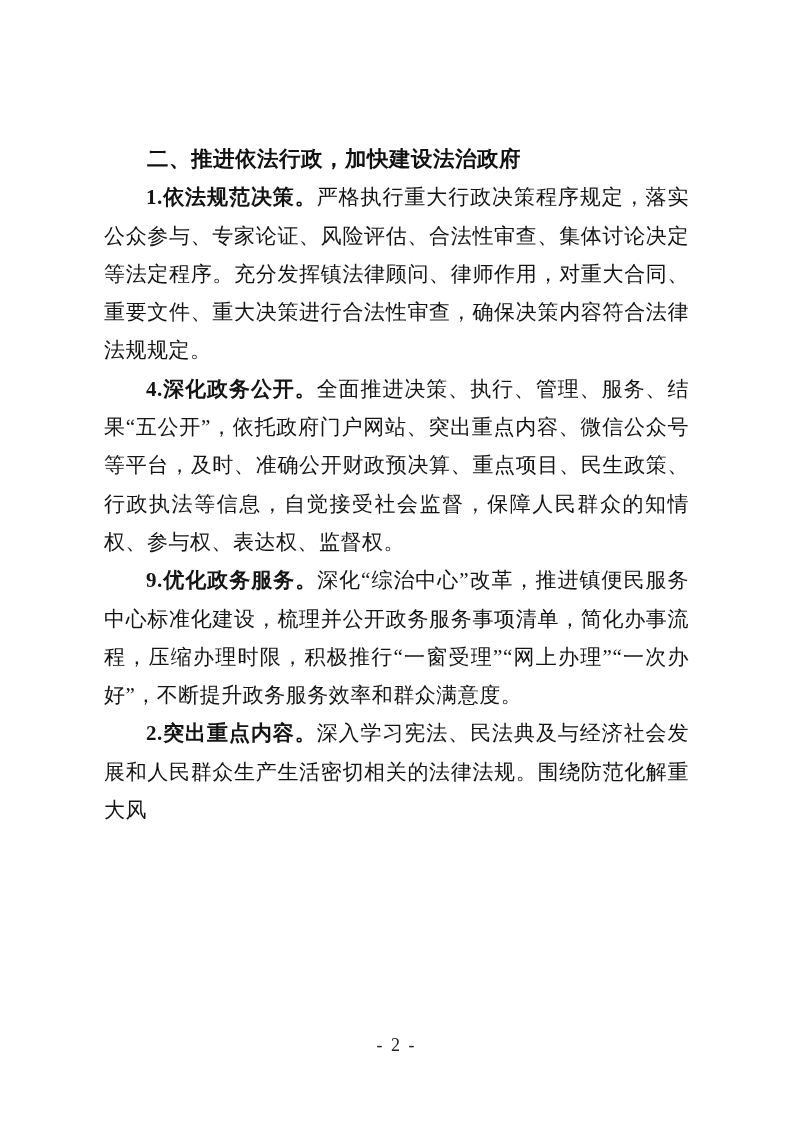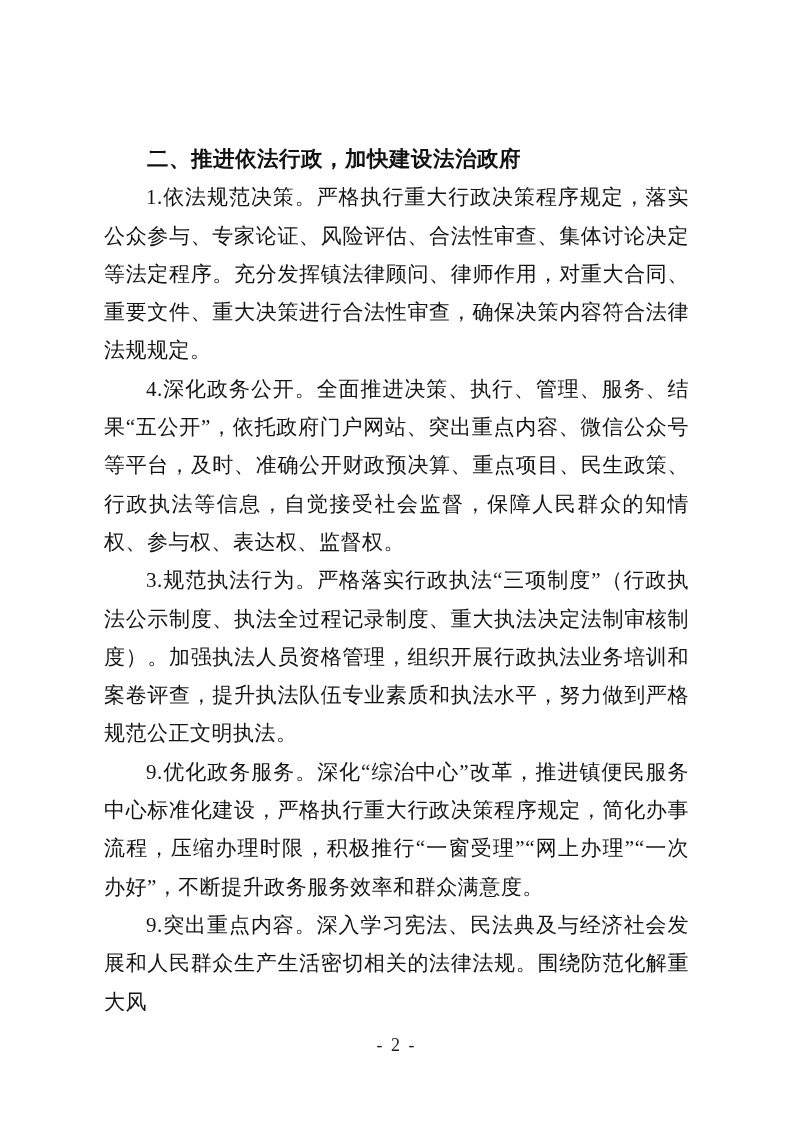--- a/index.html
+++ b/index.html
@@ -33,21 +33,21 @@
     line-height: 38.3px;
     color: #111111;
     text-indent: 2em;
     text-align: left;
   }
   .para {
     margin: 0;
     text-indent: 2em;
   }
   .para-lead {
-    font-weight: 400;
+    font-weight: 700;
   }
   .footer {
     position: absolute;
     left: 0;
     right: 0;
     bottom: 66px;
     text-align: center;
     font-family: "Liberation Serif", "DejaVu Serif", serif;
     font-size: 18px;
     color: #222222;
@@ -59,23 +59,22 @@
 
 <div class="page">
   <div class="content">
 
     <h2 class="section-heading">二、推进依法行政，加快建设法治政府</h2>
 
     <p class="para"><span class="para-lead">1.依法规范决策。</span><span>严格执行重大行政决策程序规定，落实公众参与、专家论证、风险评估、合法性审查、集体讨论决定等法定程序。充分发挥镇法律顾问、律师作用，对重大合同、重要文件、重大决策进行合法性审查，确保决策内容符合法律法规规定。</span></p>
 
     <p class="para"><span class="para-lead">4.深化政务公开。</span><span>全面推进决策、执行、管理、服务、结果“五公开”，依托政府门户网站、突出重点内容、微信公众号等平台，及时、准确公开财政预决算、重点项目、民生政策、行政执法等信息，自觉接受社会监督，保障人民群众的知情权、参与权、表达权、监督权。</span></p>
 
-    <p class="para"><span class="para-lead">3.规范执法行为。</span><span>严格落实行政执法“三项制度”（行政执法公示制度、执法全过程记录制度、重大执法决定法制审核制度）。加强执法人员资格管理，组织开展行政执法业务培训和案卷评查，提升执法队伍专业素质和执法水平，努力做到严格规范公正文明执法。</span></p>
 
-    <p class="para"><span class="para-lead">9.优化政务服务。</span><span>深化“综治中心”改革，推进镇便民服务中心标准化建设，严格执行重大行政决策程序规定，简化办事流程，压缩办理时限，积极推行“一窗受理”“网上办理”“一次办好”，不断提升政务服务效率和群众满意度。</span></p>
+    <p class="para"><span class="para-lead">9.优化政务服务。</span><span>深化“综治中心”改革，推进镇便民服务中心标准化建设，梳理并公开政务服务事项清单，简化办事流程，压缩办理时限，积极推行“一窗受理”“网上办理”“一次办好”，不断提升政务服务效率和群众满意度。</span></p>
 
 
-    <p class="para"><span class="para-lead">9.突出重点内容。</span><span>深入学习宪法、民法典及与经济社会发展和人民群众生产生活密切相关的法律法规。围绕防范化解重大风</span></p>
+    <p class="para"><span class="para-lead">2.突出重点内容。</span><span>深入学习宪法、民法典及与经济社会发展和人民群众生产生活密切相关的法律法规。围绕防范化解重大风</span></p>
 
   </div>
 
   <div class="footer">- 2 -</div>
 </div>
 
 </body></html>

